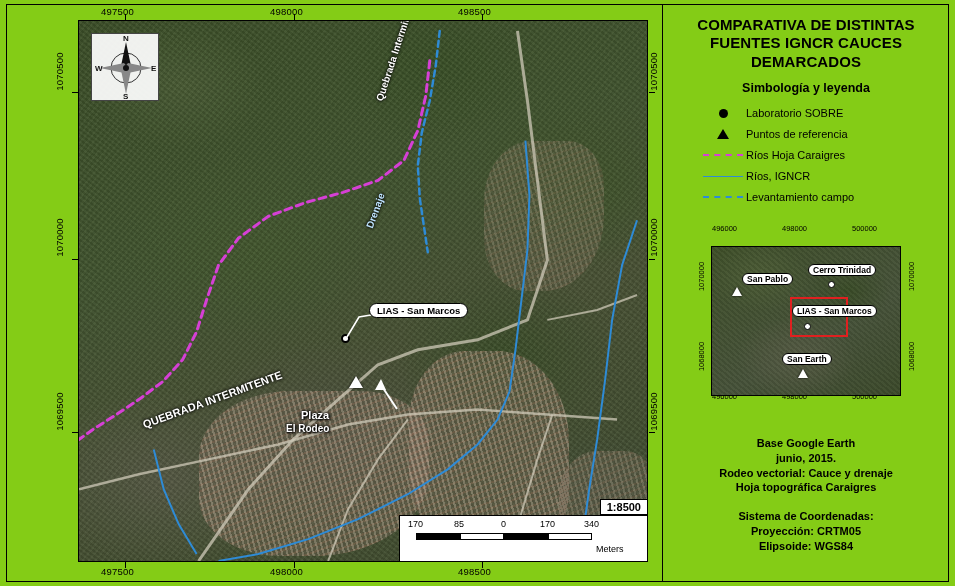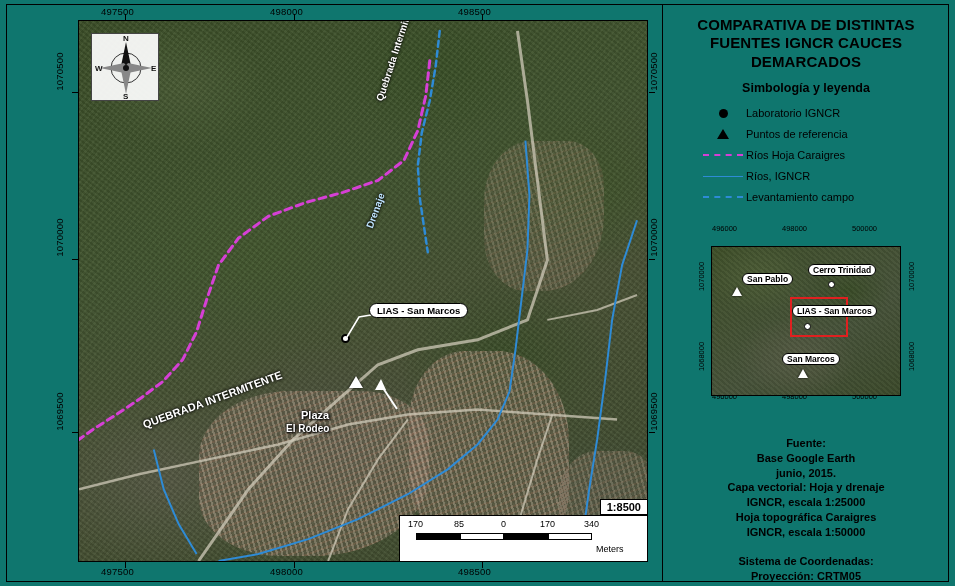--- a/index.html
+++ b/index.html
@@ -5,21 +5,21 @@
   * { box-sizing: border-box; }
   html, body {
     margin: 0; padding: 0;
     background: #ffffff;
     font-family: "Liberation Sans", sans-serif;
   }
   #page {
     position: relative;
     width: 955px;
     height: 586px;
-    background: #0f766e;
+    background: #84cc16;
     overflow: hidden;
   }
 
   
   .outer-frame {
     position: absolute;
     left: 6px; top: 4px;
     width: 943px; height: 578px;
     border: 1px solid #000;
   }
@@ -398,21 +398,21 @@
       <div>DEMARCADOS</div>
     </div>
 
     <div class="leg-title">Simbología y leyenda</div>
 
     <div class="legend">
       <div class="leg-row">
         <span class="leg-sym">
             <span class="sym-dot"></span>
           </span>
-        <span>Laboratorio IGNCR</span>
+        <span>Laboratorio SOBRE</span>
       </div>
       <div class="leg-row">
         <span class="leg-sym">
             <span class="sym-tri"></span>
           </span>
         <span>Puntos de referencia</span>
       </div>
       <div class="leg-row">
         <span class="leg-sym">
             <span class="sym-line"></span>
@@ -456,32 +456,29 @@
         <div class="inset-tri" style="left:20px; top:40px;"></div>
         <div class="inset-label" style="left:30px; top:26px;">San Pablo</div>
 
         <div class="inset-dot" style="left:116px; top:34px;"></div>
         <div class="inset-label" style="left:96px; top:17px;">Cerro Trinidad</div>
 
         <div class="inset-dot" style="left:92px; top:76px;"></div>
         <div class="inset-label" style="left:80px; top:58px;">LIAS - San Marcos</div>
 
         <div class="inset-tri" style="left:86px; top:122px;"></div>
-        <div class="inset-label" style="left:70px; top:106px;">San Marcos</div>
+        <div class="inset-label" style="left:70px; top:106px;">San Earth</div>
       </div>
     </div>
 
     <div class="src-block">
-      <div>Fuente:</div>
       <div>Base Google Earth</div>
       <div>junio, 2015.</div>
-      <div>Capa vectorial: Hoja y drenaje</div>
-      <div>IGNCR, escala 1:25000</div>
+      <div>Rodeo vectorial: Cauce y drenaje</div>
       <div>Hoja topográfica Caraigres</div>
-      <div>IGNCR, escala 1:50000</div>
     </div>
 
     <div class="coord-block">
       <div>Sistema de Coordenadas:</div>
       <div>Proyección: CRTM05</div>
       <div>Elipsoide: WGS84</div>
     </div>
 
   </div>
 </div>

